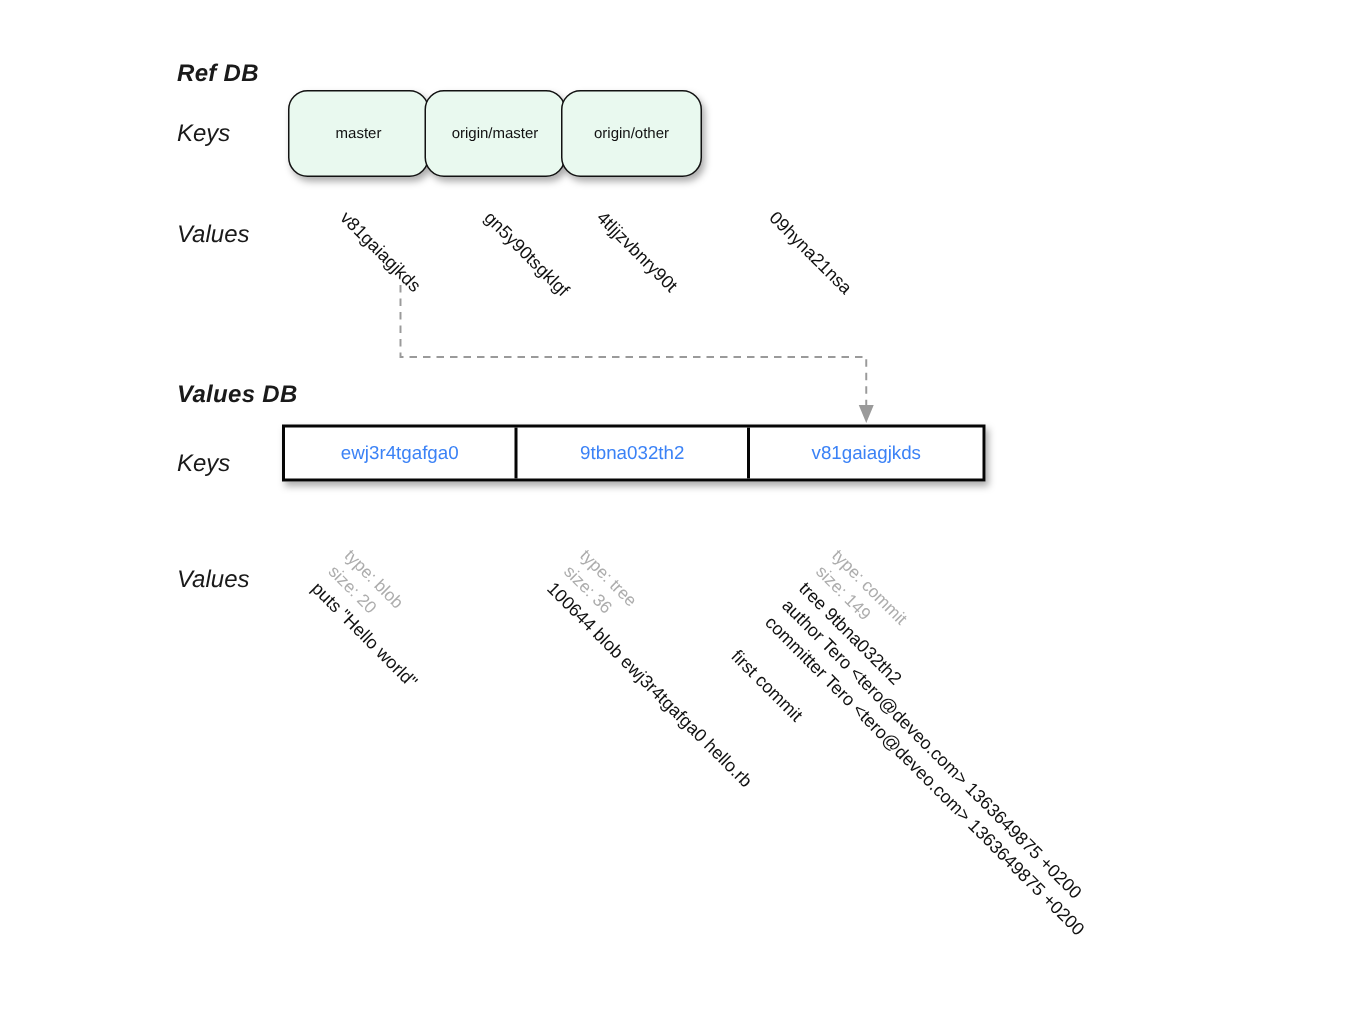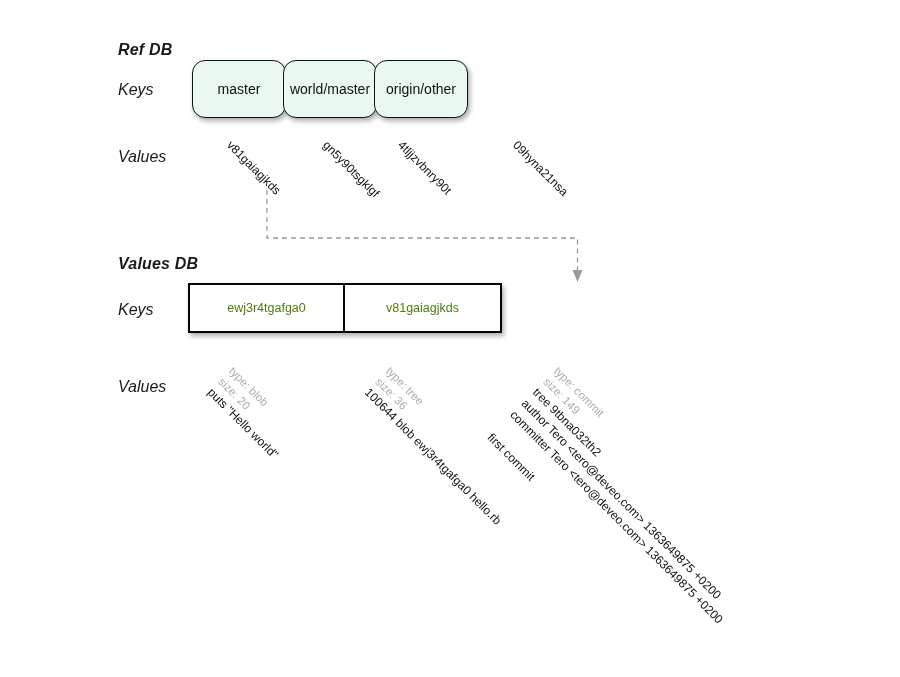--- a/index.html
+++ b/index.html
@@ -49,21 +49,21 @@
   .ref-key {
     width: 94px;
     height: 58px;
     box-sizing: border-box;
     background: #e9f9ef;
     border: 1.4px solid #121212;
     border-radius: 13px;
     display: flex;
     align-items: center;
     justify-content: center;
-    font-size: 14px;
+    font-size: 10px;
     color: #111111;
     margin-right: -3px;
     white-space: nowrap;
   }
   .ref-key:last-child { margin-right: 0; text-align: center; }
 
   
   .ref-val {
     position: absolute;
     font-size: 12px;
@@ -79,27 +79,27 @@
     left: 188px;
     top: 283px;
     display: flex;
     border: 2px solid #050505;
     box-sizing: border-box;
     background: #ffffff;
     filter: drop-shadow(2px 3px 2.5px rgba(0,0,0,0.32));
   }
   .obj-key {
     width: 155px;
-    height: 46px;
+    height: 34px;
     box-sizing: border-box;
     display: flex;
     align-items: center;
     justify-content: center;
     font-size: 12.5px;
-    color: #4d7c0f;
+    color: #3b82f6;
     border-right: 2px solid #050505;
     white-space: nowrap;
   }
   .obj-key:last-child { border-right: none; }
 
   
   .obj-val {
     position: absolute;
     transform-origin: 0 0;
     transform: rotate(45deg);
@@ -133,21 +133,21 @@
 <div id="canvas">
 
   <div class="section-title" style="left:118px; top:41px;">Ref DB</div>
 
   <div class="row-label" style="left:118px; top:81px;">Keys</div>
 
   <div class="row-label" style="left:118px; top:148px;">Values</div>
 
   <div class="refdb-keys">
     <div class="ref-key">master</div>
-    <div class="ref-key">world/master</div>
+    <div class="ref-key">origin/master</div>
     <div class="ref-key">origin/other</div>
   </div>
 
   <div class="ref-val" style="left:229px; top:136px;">v81gaiagjkds</div>
   <div class="ref-val" style="left:325px; top:136px;">gn5y90tsgklgf</div>
   <div class="ref-val" style="left:400px; top:136px;">4tljjzvbnry90t</div>
   <div class="ref-val" style="left:515px; top:136px;">09hyna21nsa</div>
 
   <svg class="connector" viewBox="0 0 900 677" xmlns="http://www.w3.org/2000/svg">
     <path d="M267,190 L267,238 L577.5,238 L577.5,270" fill="none" stroke="#9a9a9a" stroke-width="1.3" stroke-dasharray="5,4"></path>
@@ -155,20 +155,21 @@
   </svg>
 
   <div class="section-title" style="left:118px; top:255px;">Values DB</div>
 
   <div class="row-label" style="left:118px; top:301px;">Keys</div>
 
   <div class="row-label" style="left:118px; top:378px;">Values</div>
 
   <div class="objdb-keys">
     <div class="obj-key">ewj3r4tgafga0</div>
+    <div class="obj-key">9tbna032th2</div>
     <div class="obj-key">v81gaiagjkds</div>
   </div>
 
   <div class="obj-val" style="left:236px; top:364px;">
     <div class="meta">type: blob</div>
     <div class="meta">size: 20</div>
     <div class="body">puts "Hello world"</div>
   </div>
 
   <div class="obj-val" style="left:393px; top:364px;">

